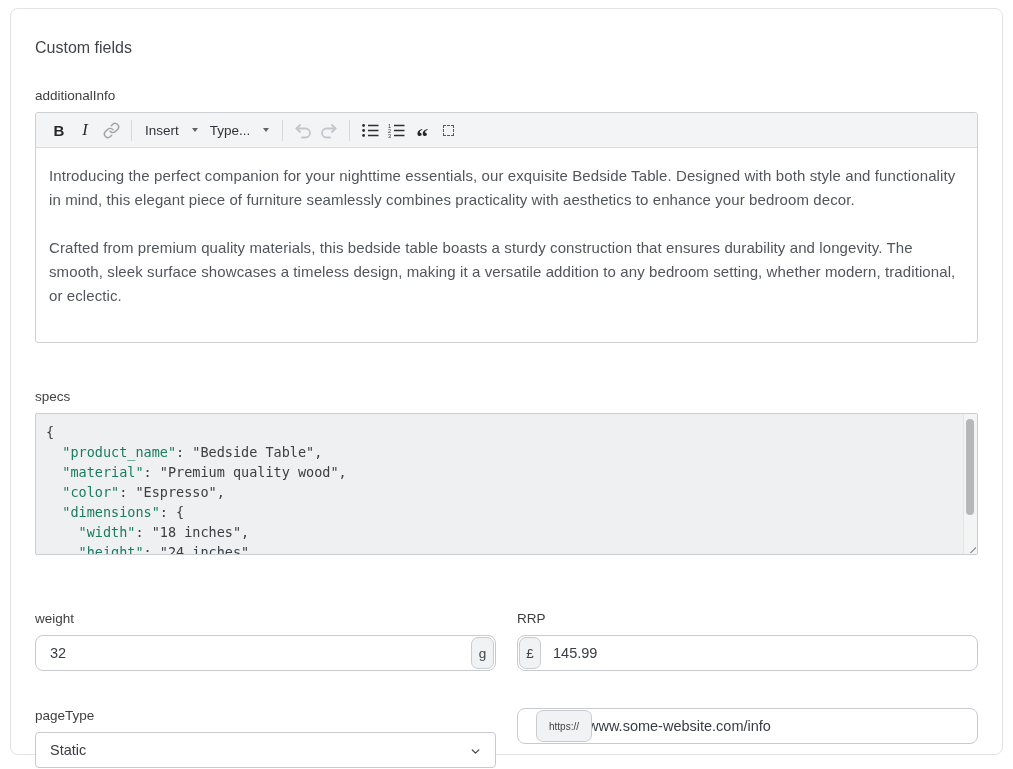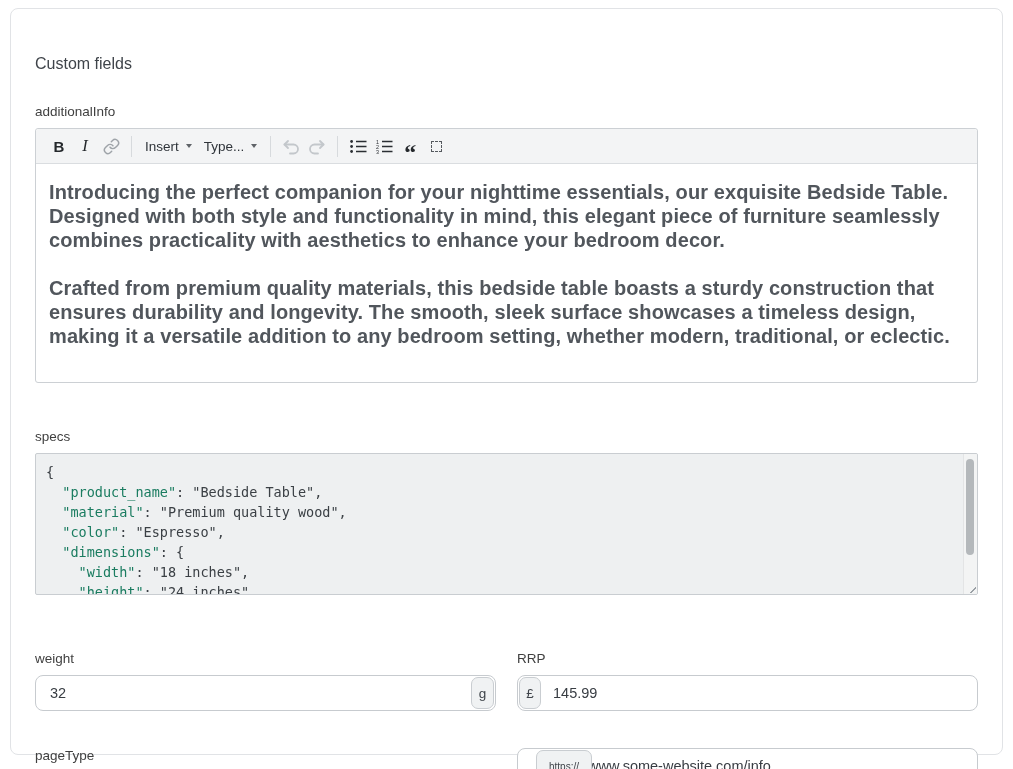--- a/index.html
+++ b/index.html
@@ -8,51 +8,51 @@
     width:1013px; height:769px; background:#ffffff;
     font-family:"Liberation Sans", sans-serif;
     position:relative; overflow:hidden;
   }
   .card {
     position:absolute; left:10px; top:8px; width:993px; height:747px;
     background:#ffffff; border:1px solid #e1e3e6; border-radius:8px;
     padding:30px 24px 20px 24px;
   }
   .panel-title {
-    font-size:16px; font-weight:400; color:#3f444a; margin:16px 0 31px 0; line-height:18px;
+    font-size:16px; font-weight:400; color:#3f444a; margin:0 0 31px 0; line-height:18px;
   }
   .field-label {
     display:block; font-size:13.5px; color:#404040; margin:0 0 8px 0; line-height:16px;
   }
 
   
   .editor { border:1px solid #ccd0d4; border-radius:3px; background:#fff; margin-bottom:46px; }
   .editor-toolbar {
     height:35px; background:#f3f4f5; border-bottom:1px solid #dadde0;
     border-radius:3px 3px 0 0; display:flex; align-items:center; padding:0 10px;
   }
   .tb-btn {
     min-width:26px; height:26px; display:flex; align-items:center; justify-content:center;
     border:none; background:transparent; cursor:pointer; color:#2a2e33; padding:0 3px;
     font-family:"Liberation Sans", sans-serif;
   }
   .tb-bold { font-weight:700; font-size:15px; color:#24282c; }
   .tb-italic { font-family:"Liberation Serif", serif; font-style:italic; font-size:16.5px; color:#24282c; }
   .tb-sep { width:1px; height:21px; background:#d7dadd; margin:0 7px; }
   .tb-dd {
-    display:flex; align-items:center; gap:7px; font-size:13.5px; color:#2f343a;
+    display:flex; align-items:center; gap:13px; font-size:13.5px; color:#2f343a;
     background:transparent; border:none; cursor:pointer; padding:0 6px; height:26px;
     font-family:"Liberation Sans", sans-serif;
   }
   .caret { width:0; height:0; border-left:3.5px solid transparent; border-right:3.5px solid transparent; border-top:4.5px solid #5f6368; }
   .tb-quote { font-family:"Liberation Serif", serif; font-weight:700; font-size:24px; color:#24282c; line-height:10px; padding-top:12px; }
   .tb-square { width:11px; height:11px; border:1.5px dashed #55595e; }
   .editor-content { padding:16px 13px 10px 13px; min-height:164px; cursor:text; }
   .editor-content p {
-    margin:0 0 24px 0; font-size:20px; line-height:24px; color:#51565c; letter-spacing:0.1px;font-weight:bold;
+    margin:0 0 24px 0; font-size:15px; line-height:24px; color:#51565c; letter-spacing:0.1px;
   }
 
   
   .specs-box {
     position:relative; height:142px; margin-bottom:56px;
     background:#eef0f1; border:1px solid #c9cdd1; border-radius:2px; overflow:hidden;
   }
   .specs-code {
     position:absolute; left:0; top:0; right:14px; bottom:0; overflow:hidden;
     padding:8px 4px 0 10px;

